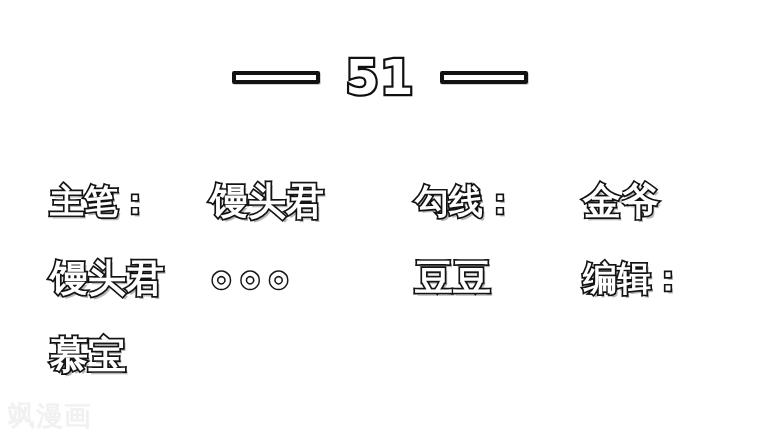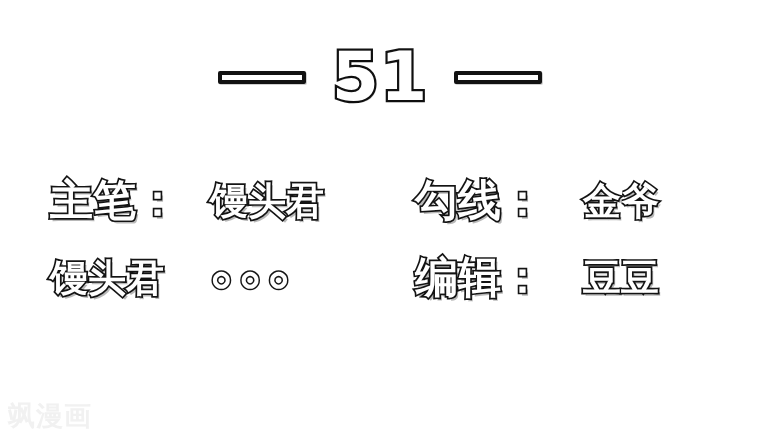--- a/index.html
+++ b/index.html
@@ -30,21 +30,21 @@
     width:88px;
     height:13px;
     background:#ffffff;
     border:4px solid #121212;
     border-radius:2px;
     box-shadow:1px 1px 0 rgba(0,0,0,0.18);
   }
 
   #chapter-number {
     font-family:"DejaVu Sans","Liberation Sans",sans-serif;
-    font-size:68px;
+    font-size:48px;
     font-weight:bold;
     line-height:1;
     color:#ffffff;
     -webkit-text-stroke:4.5px #121212;
     paint-order:stroke fill;
     letter-spacing:1px;
     text-shadow:2px 2px 0 rgba(0,0,0,0.20);
   }
 
   
@@ -67,21 +67,21 @@
     font-family:"DejaVu Sans","Liberation Sans",sans-serif;
     font-size:42px;
     font-weight:bold;
     color:#ffffff;
     -webkit-text-stroke:3.4px #141414;
     paint-order:stroke fill;
     text-shadow:2.5px 2.5px 0 rgba(20,20,20,0.30);
     letter-spacing:0px;
   }
 
-  .credit-label { font-size:43px; }
+  .credit-label { font-size:34px; }
   .credit-value { font-size:38px; }
 
   .dots-value {
     font-size:26px;
     font-weight:bold;
     color:#151515;
     -webkit-text-stroke:0;
     letter-spacing:6px;
     font-family:"DejaVu Sans","Liberation Sans",sans-serif;
     display:inline-block;
@@ -127,21 +127,24 @@
     <span class="credit-value">金爷</span>
   </div>
   <div class="credit-cell">
     <span class="credit-value">馒头君</span>
   </div>
   <div class="credit-cell">
     <span class="dots-value">◎◎◎</span>
   </div>
 
   <div class="credit-cell">
+    <span class="credit-value">豆豆</span>
+  </div>
+  <div class="credit-cell">
     <span class="credit-label">编辑：</span>
   </div>
   <div class="credit-cell">
-    <span class="credit-value">豆豆</span>
+    <span class="credit-value">慕宝</span>
   </div>
 
 </div>
 
 <div id="watermark">飒漫画</div>
 
 </body></html>

